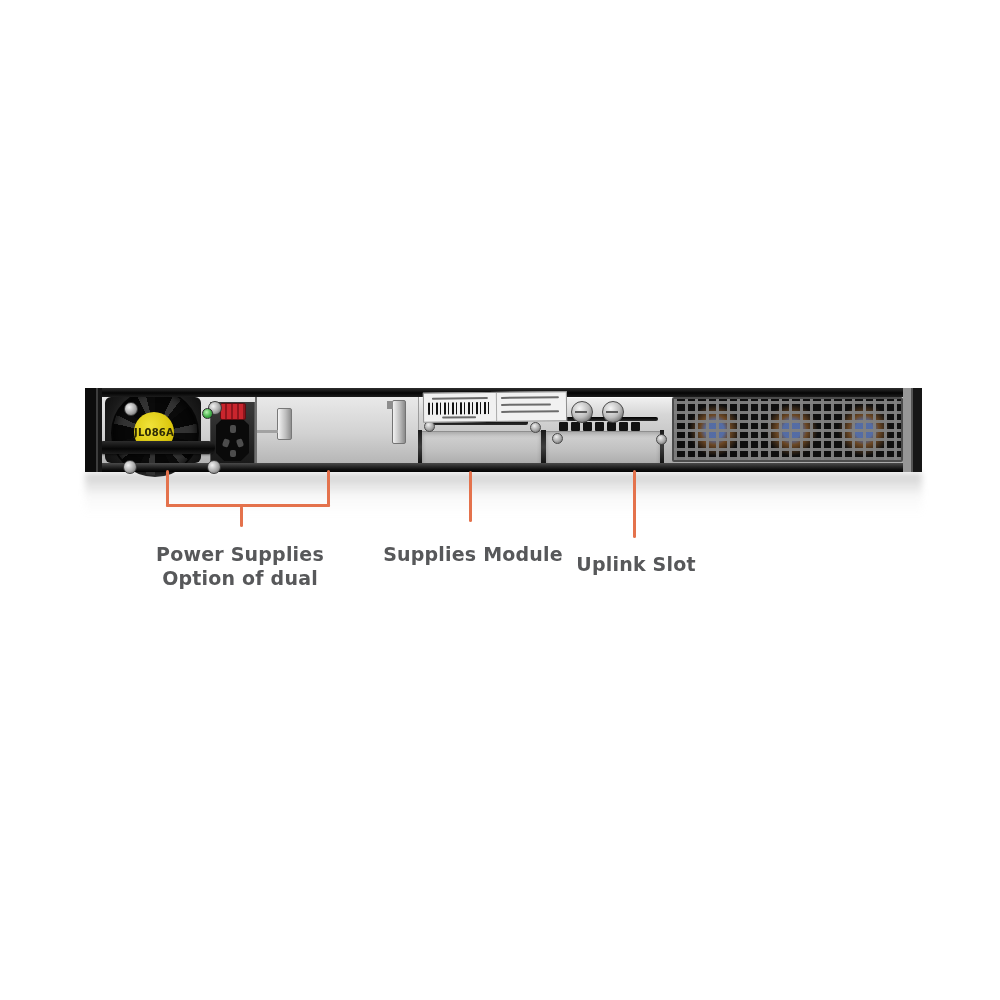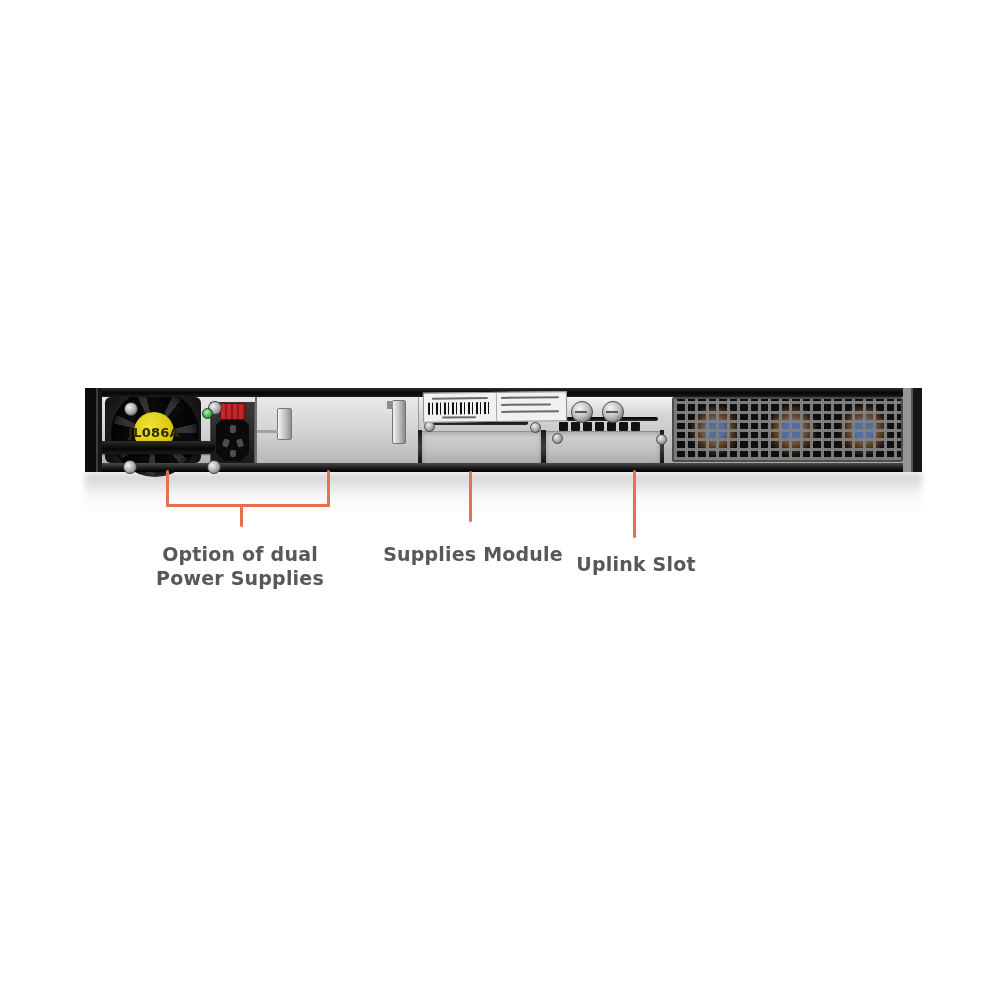--- a/index.html
+++ b/index.html
@@ -25,21 +25,21 @@
         background:linear-gradient(180deg,#e6e6e6,#cfcfcf 60%,#b3b3b3);border-right:2px solid #6f6f6f;}
   .fan-box{position:absolute;left:3px;top:0px;width:96px;height:66px;
         background:radial-gradient(circle at 50% 48%,#2a2a2a 0 58%,#1a1a1a 75%,#0e0e0e);
         border-radius:6px;}
   .fan-rotor{position:absolute;left:6px;top:-8px;width:84px;height:84px;border-radius:50%;
         background:repeating-conic-gradient(#070707 0 26deg,#333 26deg 38deg,#0b0b0b 38deg 51.4deg);
         box-shadow:inset 0 0 10px #000;border:2px solid #050505;}
   .fan-hub{position:absolute;left:29px;top:15px;width:40px;height:40px;border-radius:50%;
         background:radial-gradient(circle at 40% 35%,#f0e23a,#dcc70d 60%,#b8a408);
         display:flex;align-items:center;justify-content:center;z-index:2;}
-  .fan-hub span{font-size:13px;font-weight:bold;color:#2d2a05;letter-spacing:0.2px;}
+  .fan-hub span{font-size:10px;font-weight:bold;color:#2d2a05;letter-spacing:0.2px;}
   .fan-handle{position:absolute;left:-8px;top:44px;width:118px;height:13px;z-index:3;
         background:linear-gradient(180deg,#2c2c2c,#060606 60%,#1c1c1c);
         border-radius:6px;box-shadow:0 1px 2px rgba(0,0,0,.5);}
   .screw{position:absolute;width:12px;height:12px;border-radius:50%;z-index:4;
         background:radial-gradient(circle at 35% 35%,#f2f2f2,#a9a9a9 55%,#5c5c5c);
         border:1px solid #3c3c3c;}
   .screw.s-tl{left:19px;top:5px;} .screw.s-tr{left:103px;top:4px;}
   .screw.s-bl{left:18px;top:63px;} .screw.s-br{left:102px;top:63px;}
   .led-green{position:absolute;left:100px;top:11px;width:9px;height:9px;border-radius:50%;
         background:radial-gradient(circle at 40% 35%,#b8f5b0,#46b14b 55%,#1d7a28);
@@ -213,22 +213,22 @@
   <div class="reflection"></div>
 
   <div class="cline cl-v1"></div>
   <div class="cline cl-v2"></div>
   <div class="cline cl-h"></div>
   <div class="cline cl-stem"></div>
   <div class="cline cl-stack"></div>
   <div class="cline cl-uplink"></div>
 
   <div class="clabel lbl-power">
+    <div>Power Supplies</div>
     <div>Option of dual</div>
-    <div>Power Supplies</div>
   </div>
   <div class="clabel lbl-stack">
     <div>Supplies Module</div>
   </div>
   <div class="clabel lbl-uplink">
     <div>Uplink Slot</div>
   </div>
 
 </div>
 

